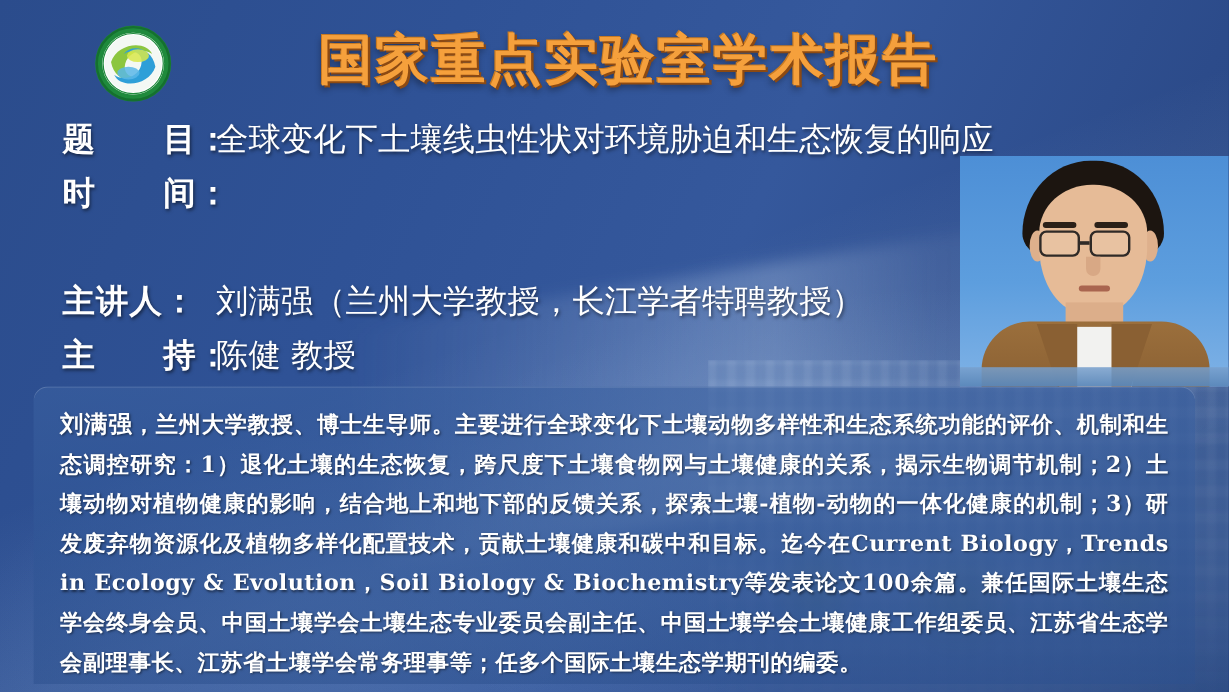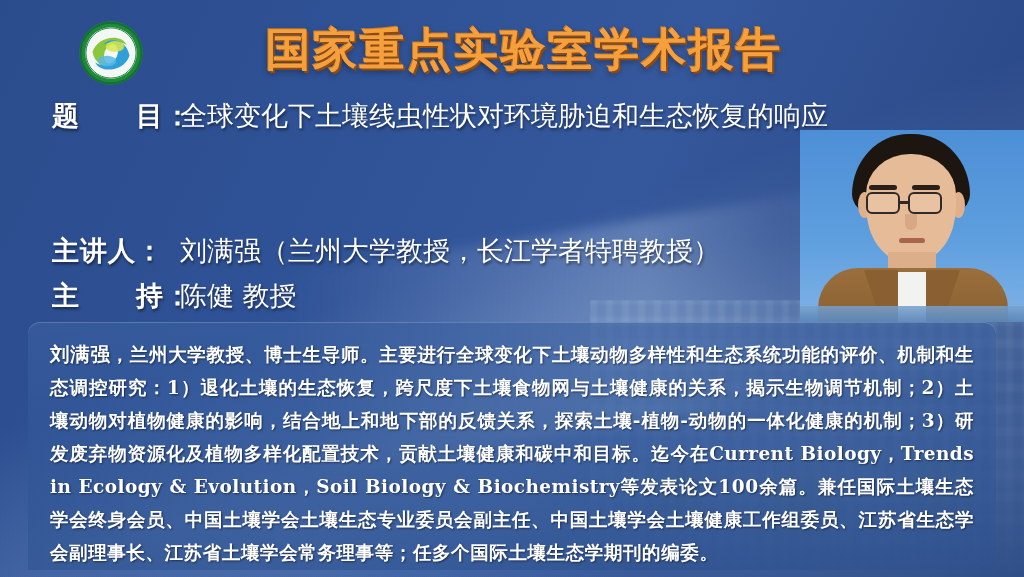--- a/index.html
+++ b/index.html
@@ -275,20 +275,21 @@
   </div>
 
   <div class="info">
 
     <div class="info-row row-title">
       <span class="info-label">题　　目：</span>
       <span class="info-value">全球变化下土壤线虫性状对环境胁迫和生态恢复的响应</span>
     </div>
 
     <div class="info-row">
+      <span class="info-label">时　　间：</span>
     </div>
 
     <div class="info-row">
     </div>
 
     <div class="info-row">
       <span class="info-label">主讲人：</span>
       <span class="info-value">刘满强（兰州大学教授，长江学者特聘教授）</span>
     </div>
 

